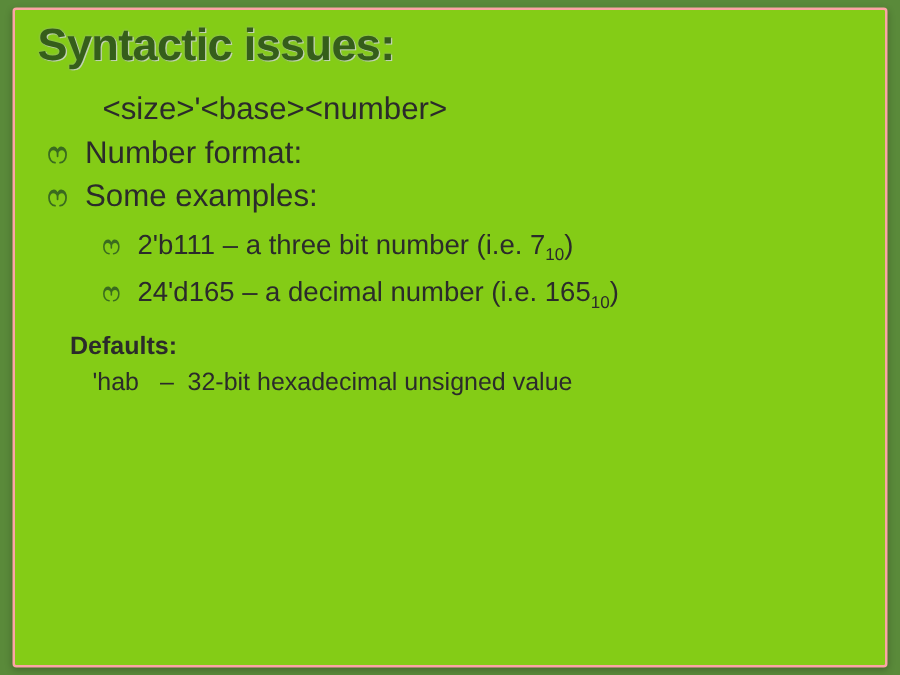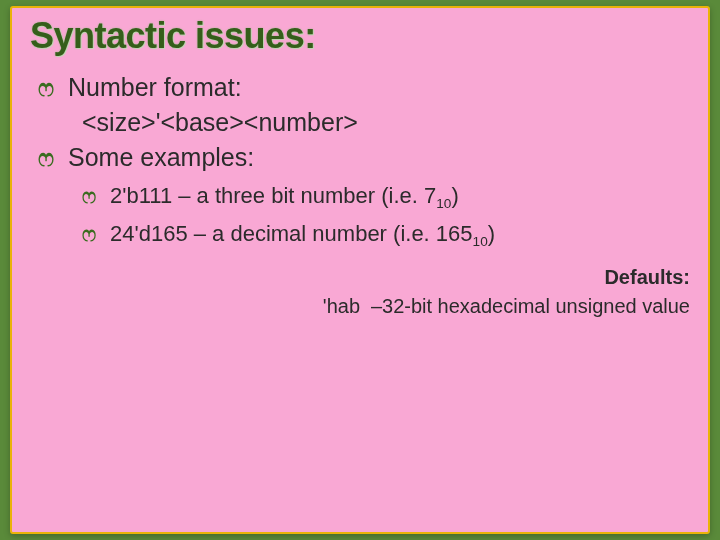--- a/index.html
+++ b/index.html
@@ -8,22 +8,22 @@
     background:#5a8a3a;
     font-family:Verdana,Geneva,sans-serif;
     box-sizing:border-box;
     position:relative;
     overflow:hidden;
   }
   .slide{
     position:absolute;
     left:10px;top:6px;
     width:700px;height:528px;
-    background:#f9a8d4;
-    border:2px solid #eab308;
+    background:#84cc16;
+    border:2px solid #fca5a5;
     border-radius:3px;
     box-shadow:0 2px 6px rgba(0,0,0,0.25);
     box-sizing:border-box;
     padding:8px 18px 10px 18px;
   }
   .title{
     font-family:Tahoma,Verdana,sans-serif;
     font-weight:900;
     font-size:36px;
     line-height:1.12;
@@ -58,21 +58,20 @@
     font-size:0.95em;
     vertical-align:baseline;
   }
   .lvl2 .bul{width:28px;}
   sub{font-size:0.62em;vertical-align:sub;line-height:0;}
   .code{font-family:Verdana,Geneva,sans-serif;}
   .defaults{
     margin-top:16px;
     margin-left:26px;
     font-size:20px;
-    text-align:right;
   }
   .defaults-head{
     font-weight:bold;
     margin-bottom:4px;
   }
   .def-row{
     margin-left:18px;
     line-height:1.35;
     white-space:nowrap;
   }
@@ -84,24 +83,24 @@
 
 <div class="slide">
 
   <h1 class="title">
     <span>Syntactic issues:</span><br>
   </h1>
 
   <div class="body">
 
     <div class="lvl1">
+      <span class="row indent code">&lt;size&gt;'&lt;base&gt;&lt;number&gt;</span>
       <span class="row">
         <span class="bul">ෆ</span><span>Number format:</span>
       </span>
-      <span class="row indent code">&lt;size&gt;'&lt;base&gt;&lt;number&gt;</span>
     </div>
 
     <div class="lvl1">
       <span class="bul">ෆ</span><span>Some examples:</span>
     </div>
 
     <div class="lvl2">
       <span class="bul">ෆ</span><span class="code">2'b111</span><span> – a three bit number (i.e. 7</span><sub>10</sub><span>)</span>
     </div>
 

